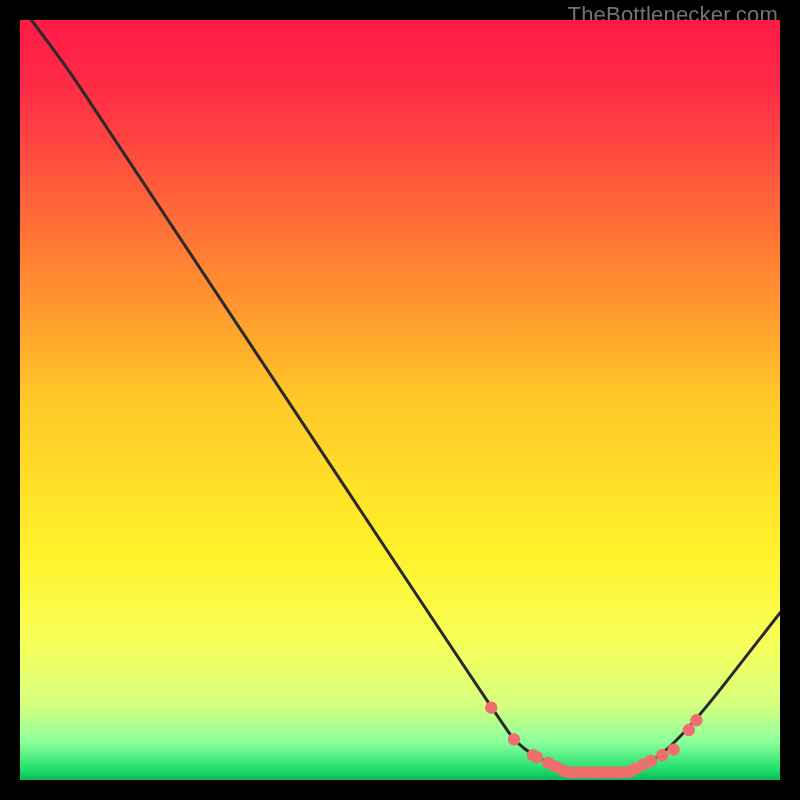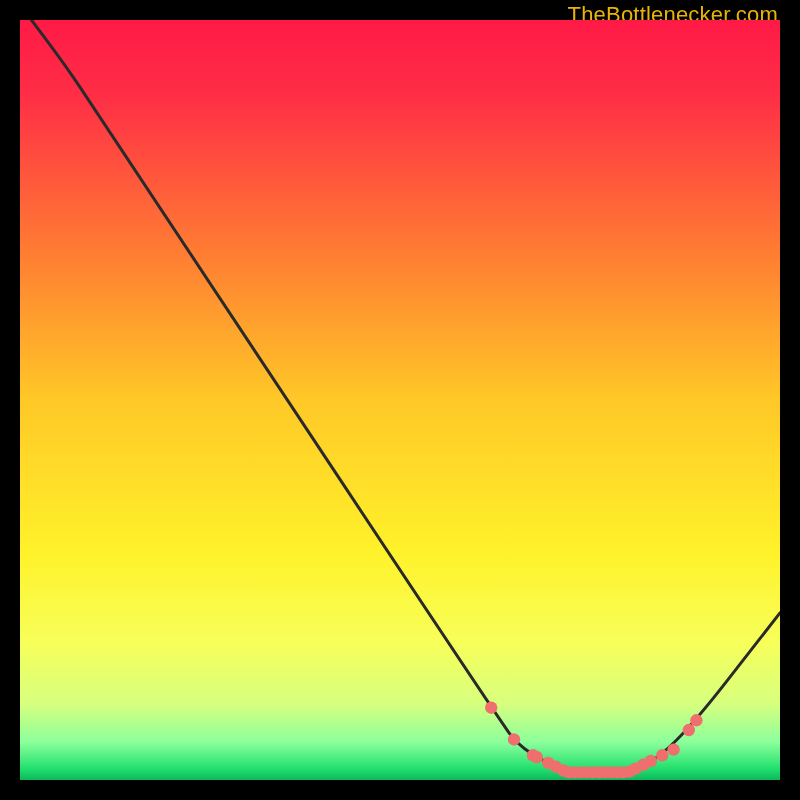--- a/index.html
+++ b/index.html
@@ -16,21 +16,21 @@
     left: 20px;
     top: 20px;
     width: 760px;
     height: 760px;
     background: #000;
   }
   .attrib {
     position: absolute;
     top: 2px;
     right: 22px;
-    color: #eab308;
+    color: #737373;
     font-size: 22px;
     font-weight: 500;
     letter-spacing: 0.2px;
     user-select: none;
   }
   svg { display: block; }
 </style>
 </head>
 <body>
 

